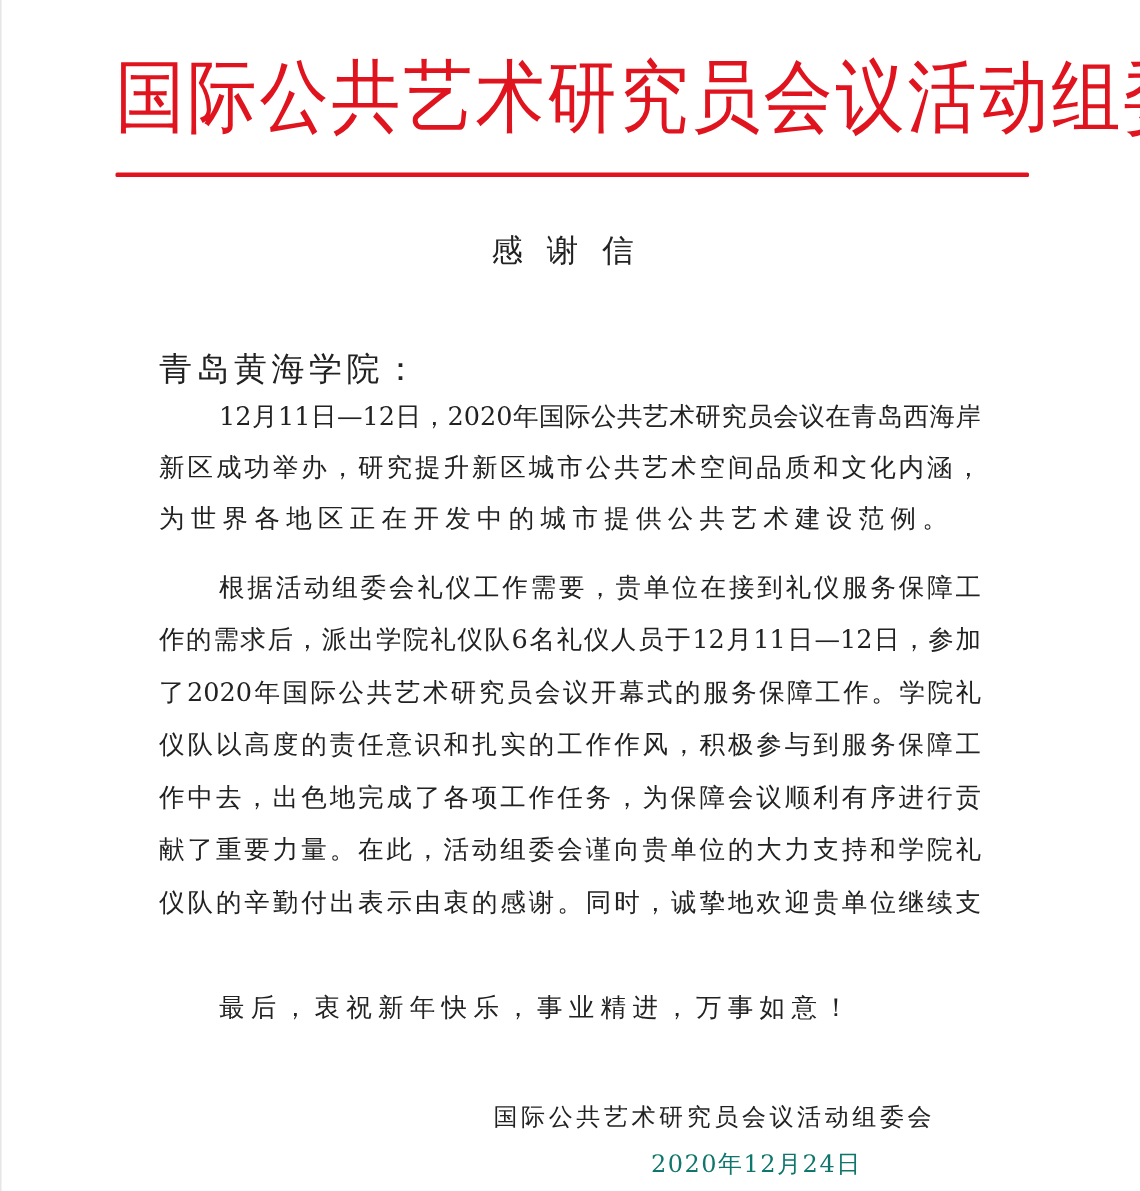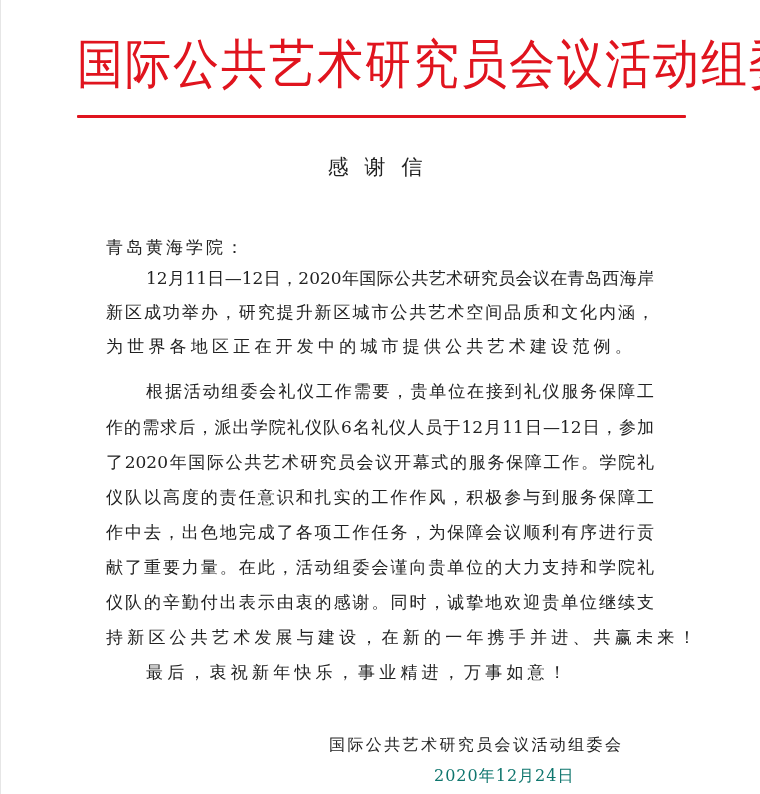--- a/index.html
+++ b/index.html
@@ -84,21 +84,21 @@
     }
     .line.short {
       text-align: center;
       text-align-last: left;
       letter-spacing: 4.2px;
     }
     .salutation {
       position: absolute;
       left: 105px;
       top: 232px;
-      font-size: 17px;
+      font-size: 22px;
       letter-spacing: 3px;
       color: #222;
       line-height: 30px;
     }
     .signature {
       position: absolute;
       left: 328px;
       top: 733px;
       font-size: 16px;
       letter-spacing: 2.4px;
@@ -135,20 +135,19 @@
   <div class="line" style="top:297px;">新区成功举办，研究提升新区城市公共艺术空间品质和文化内涵，</div>
   <div class="line short" style="top:331px;">为世界各地区正在开发中的城市提供公共艺术建设范例。</div>
 
   <div class="line indent" style="top:377px;font-family:Liberation Serif, serif;">根据活动组委会礼仪工作需要，贵单位在接到礼仪服务保障工</div>
   <div class="line" style="top:412px;">作的需求后，派出学院礼仪队6名礼仪人员于12月11日—12日，参加</div>
   <div class="line" style="top:447px;">了2020年国际公共艺术研究员会议开幕式的服务保障工作。学院礼</div>
   <div class="line" style="top:482px;">仪队以高度的责任意识和扎实的工作作风，积极参与到服务保障工</div>
   <div class="line" style="top:517px;">作中去，出色地完成了各项工作任务，为保障会议顺利有序进行贡</div>
   <div class="line" style="top:552px;">献了重要力量。在此，活动组委会谨向贵单位的大力支持和学院礼</div>
   <div class="line" style="top:587px;">仪队的辛勤付出表示由衷的感谢。同时，诚挚地欢迎贵单位继续支</div>
-  <div class="line short" style="top:622px;">持新区公共艺术发展与建设，在新的一年携手并进、共赢未来！</div>
 
   <div class="line indent short" style="top:657px;">最后，衷祝新年快乐，事业精进，万事如意！</div>
 
   <div class="signature">国际公共艺术研究员会议活动组委会</div>
   <div class="date">2020年12月24日</div>
 
 </div>
 
 </body></html>

